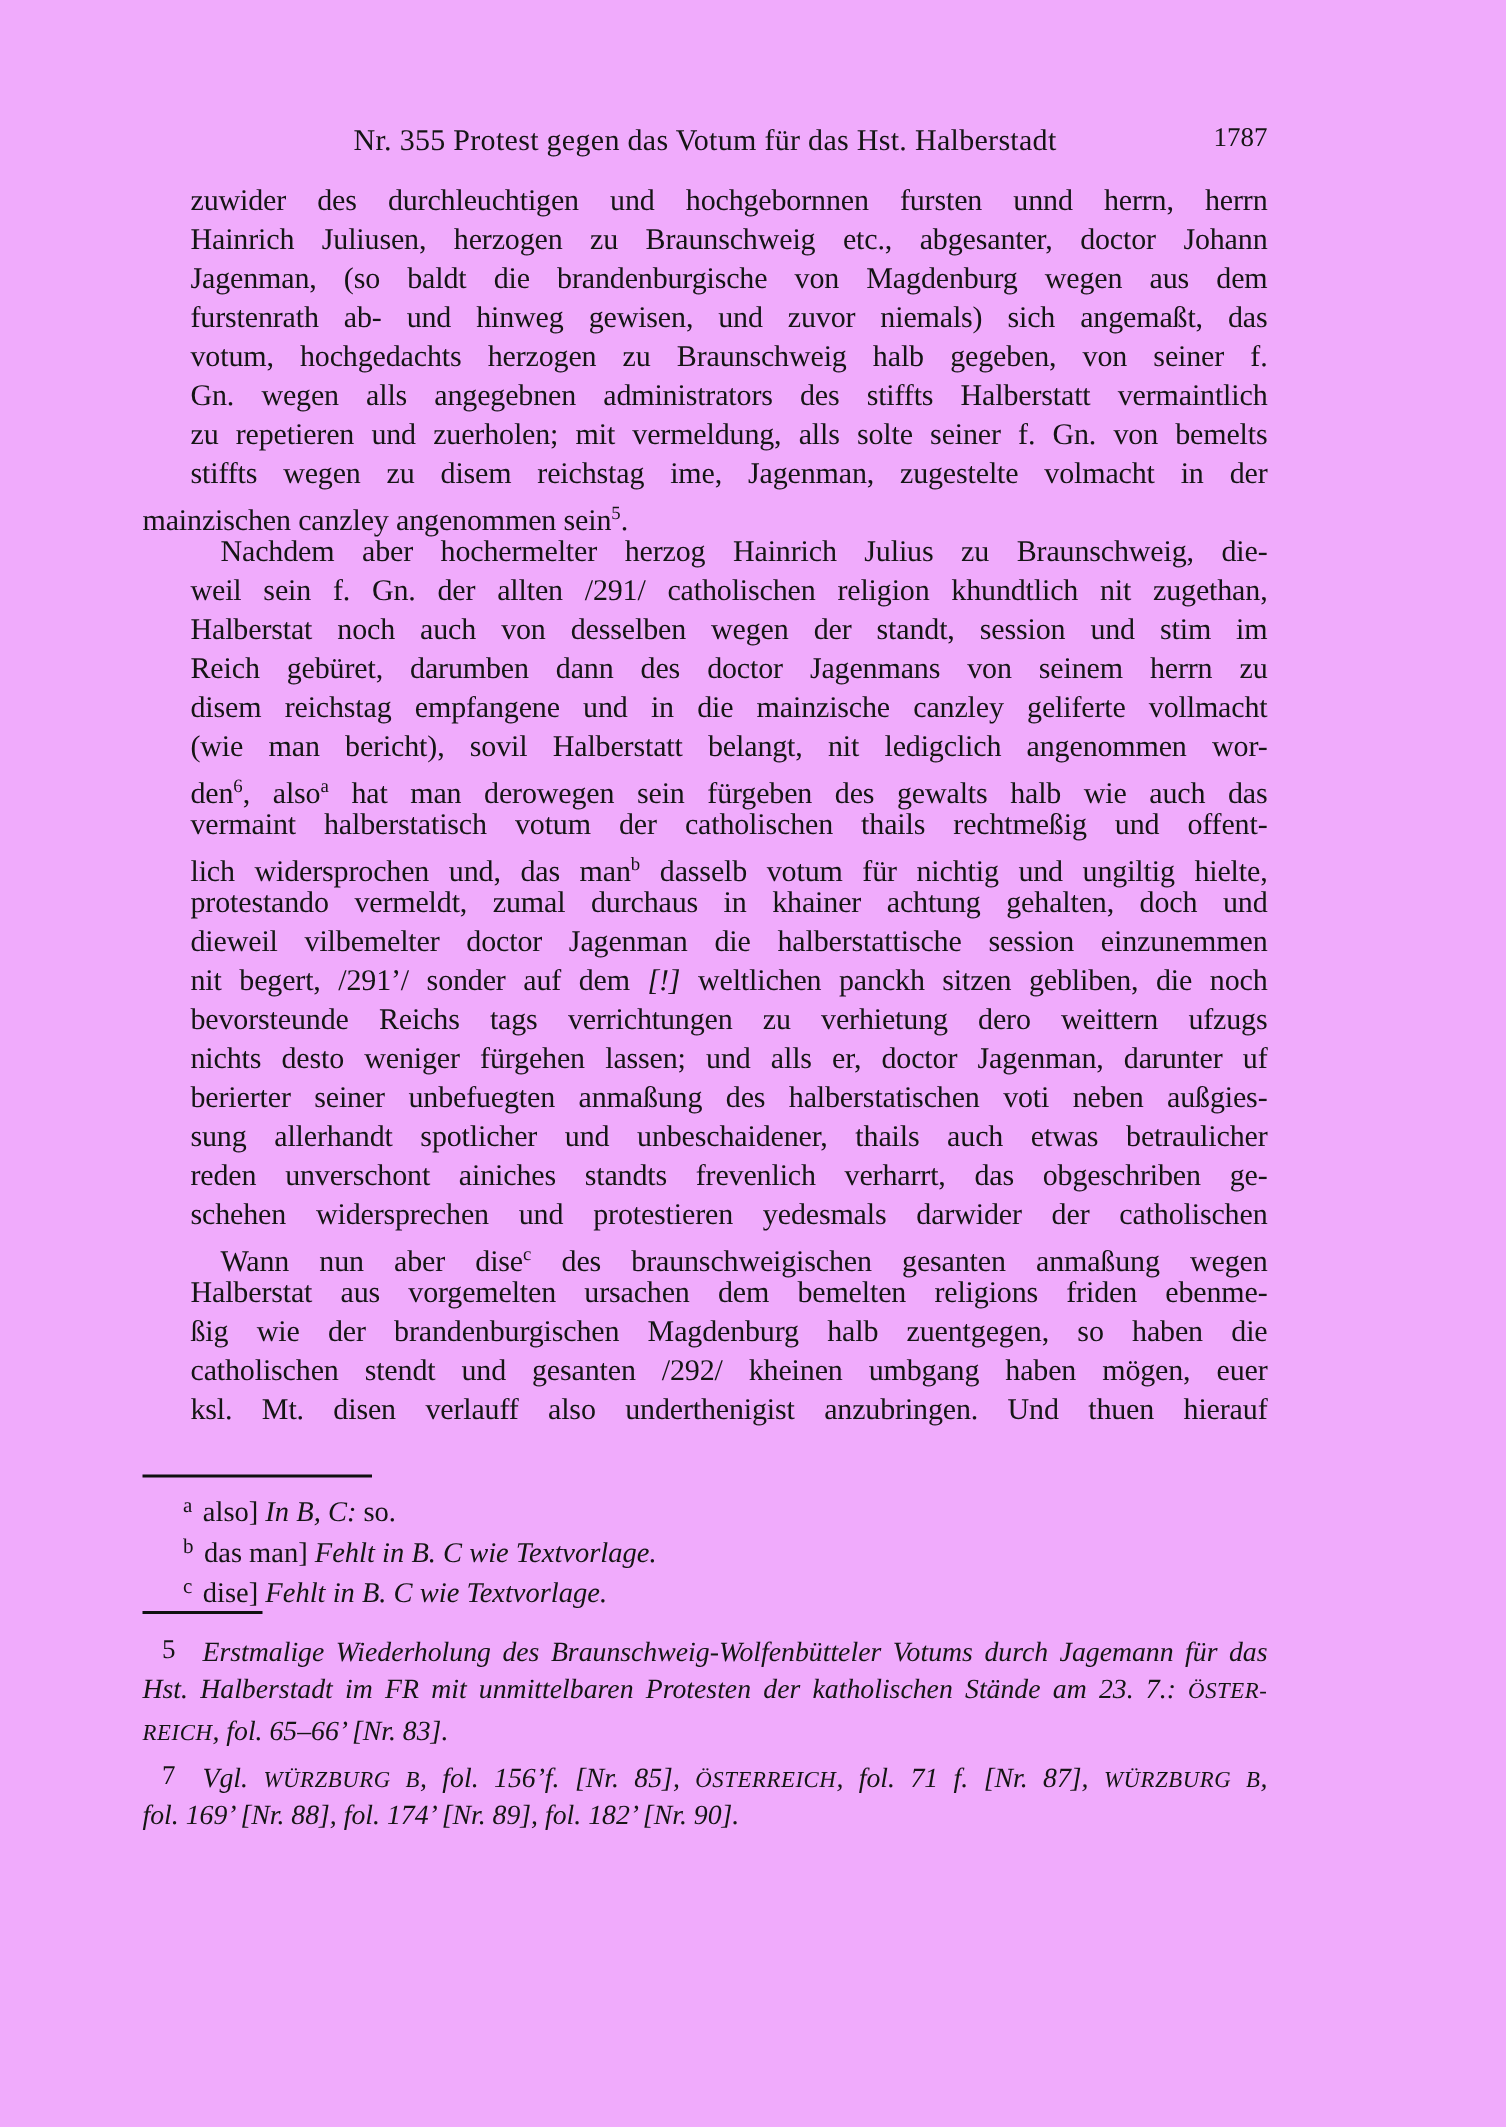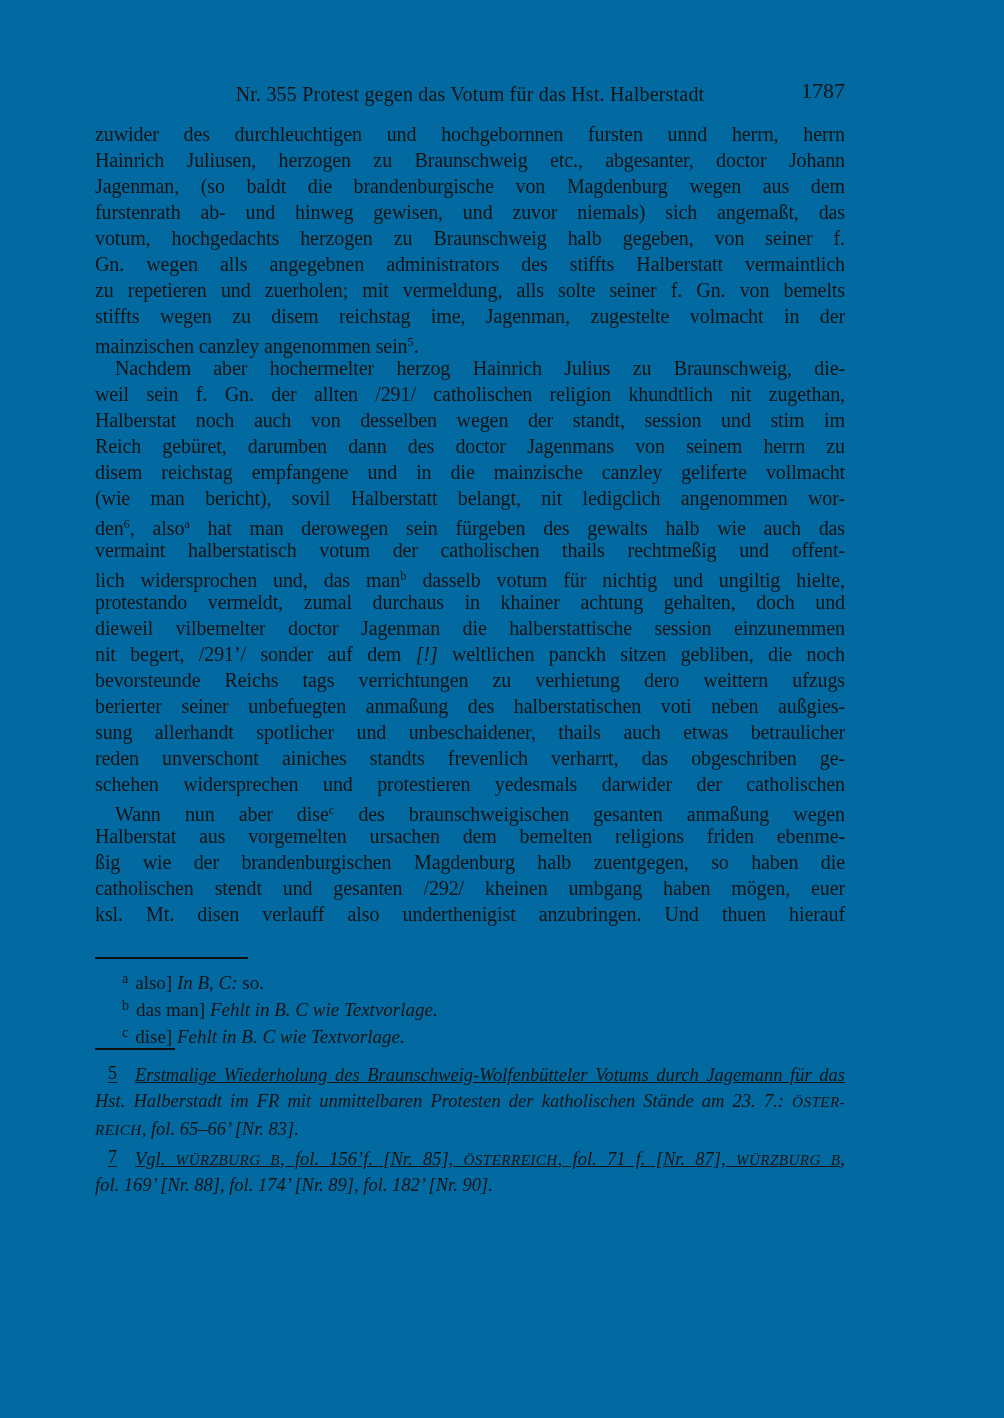--- a/index.html
+++ b/index.html
@@ -1,58 +1,58 @@
 <!DOCTYPE html>
 <html lang="de"><head>
 <meta charset="utf-8">
 <style>
   html, body { margin: 0; padding: 0; background: #ffffff; }
   .page {
     position: relative;
     width: 1004px;
     height: 1418px;
-    background: #0369a1;
+    background: #f0abfc;
     color: #151515;
     font-family: "Liberation Serif", "DejaVu Serif", serif;
     box-sizing: border-box;
     padding-top: 82px;
     overflow: hidden;
   }
   .content { margin-left: 95px; width: 750px; position: relative; }
 
   
   .header { position: relative; height: 24px; line-height: 24px; font-size: 20px; }
   .header .title { display: block; text-align: center; letter-spacing: 0.2px; }
-  .header .pnum { position: absolute; right: 0; top: -3px; font-size: 22px; margin-left: 32px; }
+  .header .pnum { position: absolute; right: 0; top: -3px; font-size: 18px; margin-left: 32px; }
 
   
   .body-text { margin-top: 15px; font-size: 20px; line-height: 26px; letter-spacing: -0.1px; }
   .line { height: 26px; }
-  .line.j { text-align: justify; text-align-last: justify; }
+  .line.j { text-align: justify; text-align-last: justify; margin-left: 32px; }
   .line.ind { padding-left: 20px; }
 
   
   .r-i { font-style: italic; }
   .r-sup { font-size: 12.5px; vertical-align: 7px; letter-spacing: 0; }
   .r-caps { font-size: 0.82em; letter-spacing: 0.4px; margin-top: 13px; }
 
   
   .rule { height: 0; border-top: 2px solid #101010; }
   .rule-letters { width: 153px; margin-top: 30px; }
   .rule-numbers { width: 80px; margin-top: 2px; }
 
   
   .letter-notes { margin-top: 6px; font-size: 19px; line-height: 27px; }
   .lnote { height: 27px; padding-left: 27px; }
   .ln-mark { font-size: 14px; vertical-align: 6px; margin-right: 7px; }
 
   
   .numbered-notes { margin-top: 9px; font-size: 18.5px; line-height: 28px; font-style: italic; }
   .nline { height: 28px; }
-  .nline.first { padding-left: 13px; text-decoration: underline; }
+  .nline.first { padding-left: 13px; }
   .nline.j { text-align: justify; text-align-last: justify; }
   .nn-mark { font-style: normal; font-size: 18px; vertical-align: 2px; margin-right: 18px; }
 </style>
 </head>
 <body>
 
 <div class="page">
   <div class="content">
 
     <div class="header">
@@ -76,20 +76,21 @@
         <div class="line j"><span>Reich gebüret, darumben dann des doctor Jagenmans von seinem herrn zu</span></div>
         <div class="line j"><span>disem reichstag empfangene und in die mainzische canzley geliferte vollmacht</span></div>
         <div class="line j"><span>(wie man bericht), sovil Halberstatt belangt, nit ledigclich angenommen wor-</span></div>
         <div class="line j"><span>den</span><span class="r-sup">6</span><span>, also</span><span class="r-sup">a</span><span> hat man derowegen sein fürgeben des gewalts halb wie auch das</span></div>
         <div class="line j"><span>vermaint halberstatisch votum der catholischen thails rechtmeßig und offent-</span></div>
         <div class="line j"><span>lich widersprochen und, das man</span><span class="r-sup">b</span><span> dasselb votum für nichtig und ungiltig hielte,</span></div>
         <div class="line j"><span>protestando vermeldt, zumal durchaus in khainer achtung gehalten, doch und</span></div>
         <div class="line j"><span>dieweil vilbemelter doctor Jagenman die halberstattische session einzunemmen</span></div>
         <div class="line j"><span>nit begert, /291’/ sonder auf dem </span><span class="r-i">[!]</span><span> weltlichen panckh sitzen gebliben, die noch</span></div>
         <div class="line j"><span>bevorsteunde Reichs tags verrichtungen zu verhietung dero weittern ufzugs</span></div>
+        <div class="line j"><span>nichts desto weniger fürgehen lassen; und alls er, doctor Jagenman, darunter uf</span></div>
         <div class="line j"><span>berierter seiner unbefuegten anmaßung des halberstatischen voti neben außgies-</span></div>
         <div class="line j"><span>sung allerhandt spotlicher und unbeschaidener, thails auch etwas betraulicher</span></div>
         <div class="line j"><span>reden unverschont ainiches standts frevenlich verharrt, das obgeschriben ge-</span></div>
         <div class="line j"><span>schehen widersprechen und protestieren yedesmals darwider der catholischen</span></div>
         <div class="line ind j"><span>Wann nun aber dise</span><span class="r-sup">c</span><span> des braunschweigischen gesanten anmaßung wegen</span></div>
         <div class="line j"><span>Halberstat aus vorgemelten ursachen dem bemelten religions friden ebenme-</span></div>
         <div class="line j"><span>ßig wie der brandenburgischen Magdenburg halb zuentgegen, so haben die</span></div>
         <div class="line j"><span>catholischen stendt und gesanten /292/ kheinen umbgang haben mögen, euer</span></div>
         <div class="line j"><span>ksl. Mt. disen verlauff also underthenigist anzubringen. Und thuen hierauf</span></div>
       </div>

